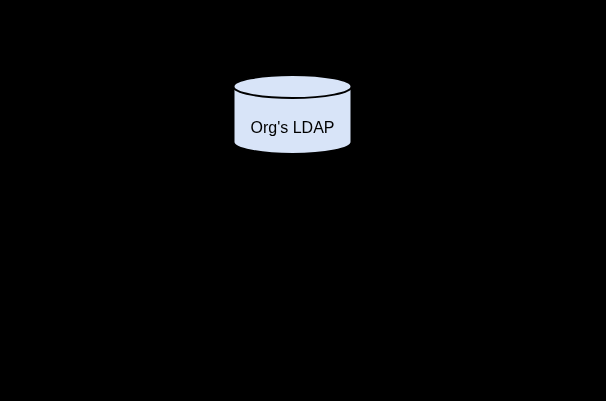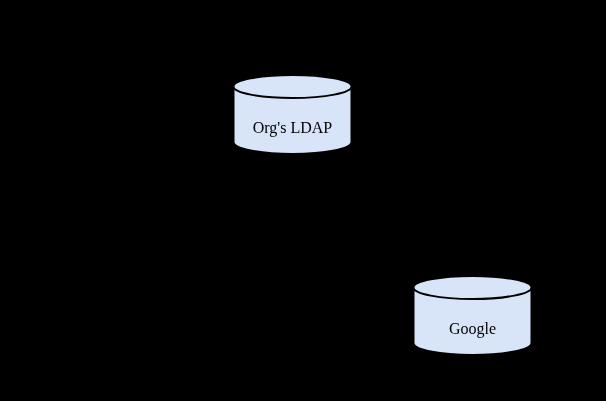--- a/index.html
+++ b/index.html
@@ -15,21 +15,20 @@
   .stage {
     position: relative;
     width: 606px;
     height: 401px;
     background: #000000;
   }
   .node {
     position: absolute;
     width: 121px;
     height: 84px;
-    font-family: Liberation Serif, serif;
   }
   .node svg {
     position: absolute;
     left: 0;
     top: 0;
     display: block;
   }
   .node-label {
     position: absolute;
     left: 0;
@@ -59,23 +58,14 @@
     <svg width="121" height="84" viewBox="0 0 121 84">
       <path d="M1.5,13.5 V69 A59,12 0 0 0 119.5,69 V13.5" stroke="#000000" stroke-width="2" fill="#d8e4f8"></path>
       <ellipse cx="60.5" cy="13.5" rx="59" ry="11.5" stroke="#000000" stroke-width="2" fill="#d8e4f8"></ellipse>
     </svg>
     <div class="node-label">
       <span>Org's LDAP</span>
     </div>
   </div>
 
 
-  <div class="node node-google">
-    <svg width="121" height="84" viewBox="0 0 121 84">
-      <path d="M1.5,13.5 V69 A59,12 0 0 0 119.5,69 V13.5" stroke="#000000" stroke-width="2" fill="#d8e4f8"></path>
-      <ellipse cx="60.5" cy="13.5" rx="59" ry="11.5" stroke="#000000" stroke-width="2" fill="#d8e4f8"></ellipse>
-    </svg>
-    <div class="node-label">
-      <span>Google</span>
-    </div>
-  </div>
 
 </div>
 
 </body></html>

